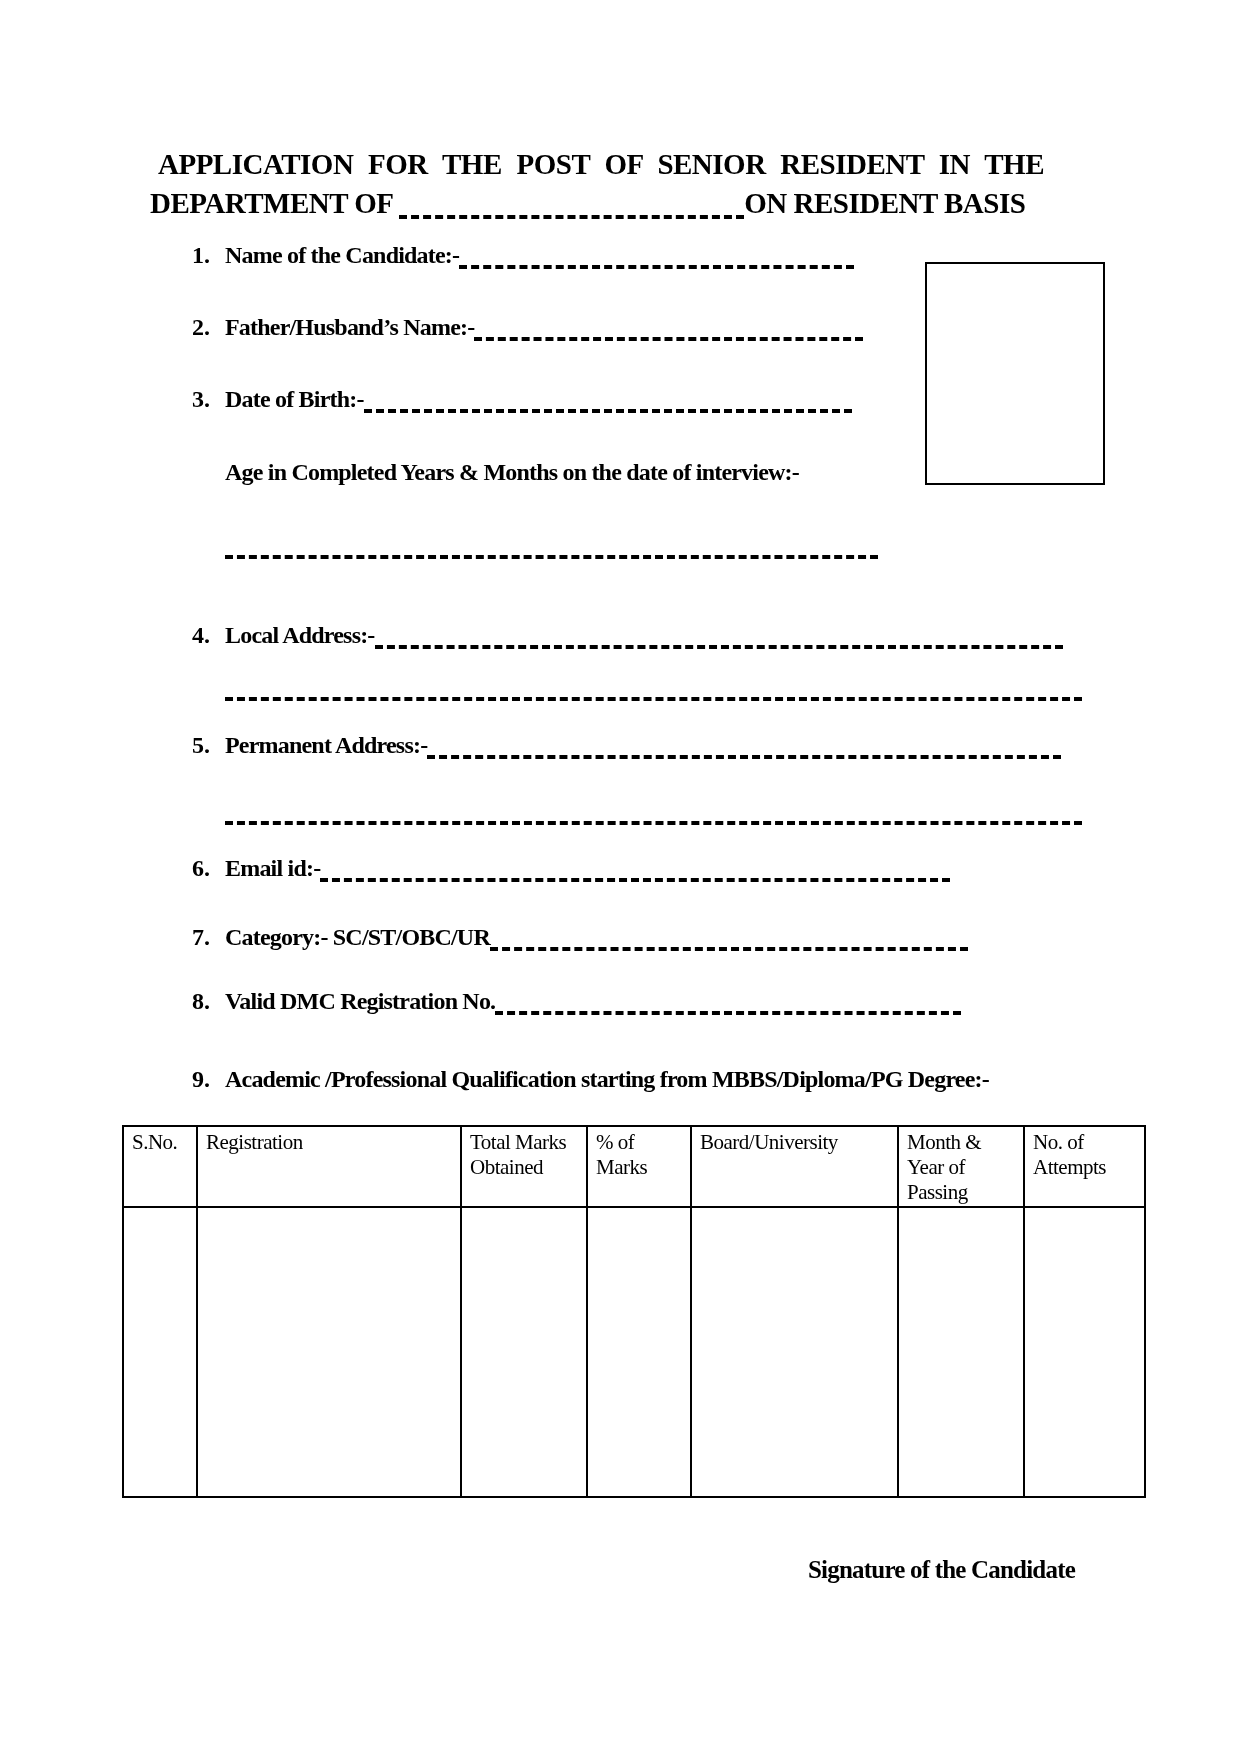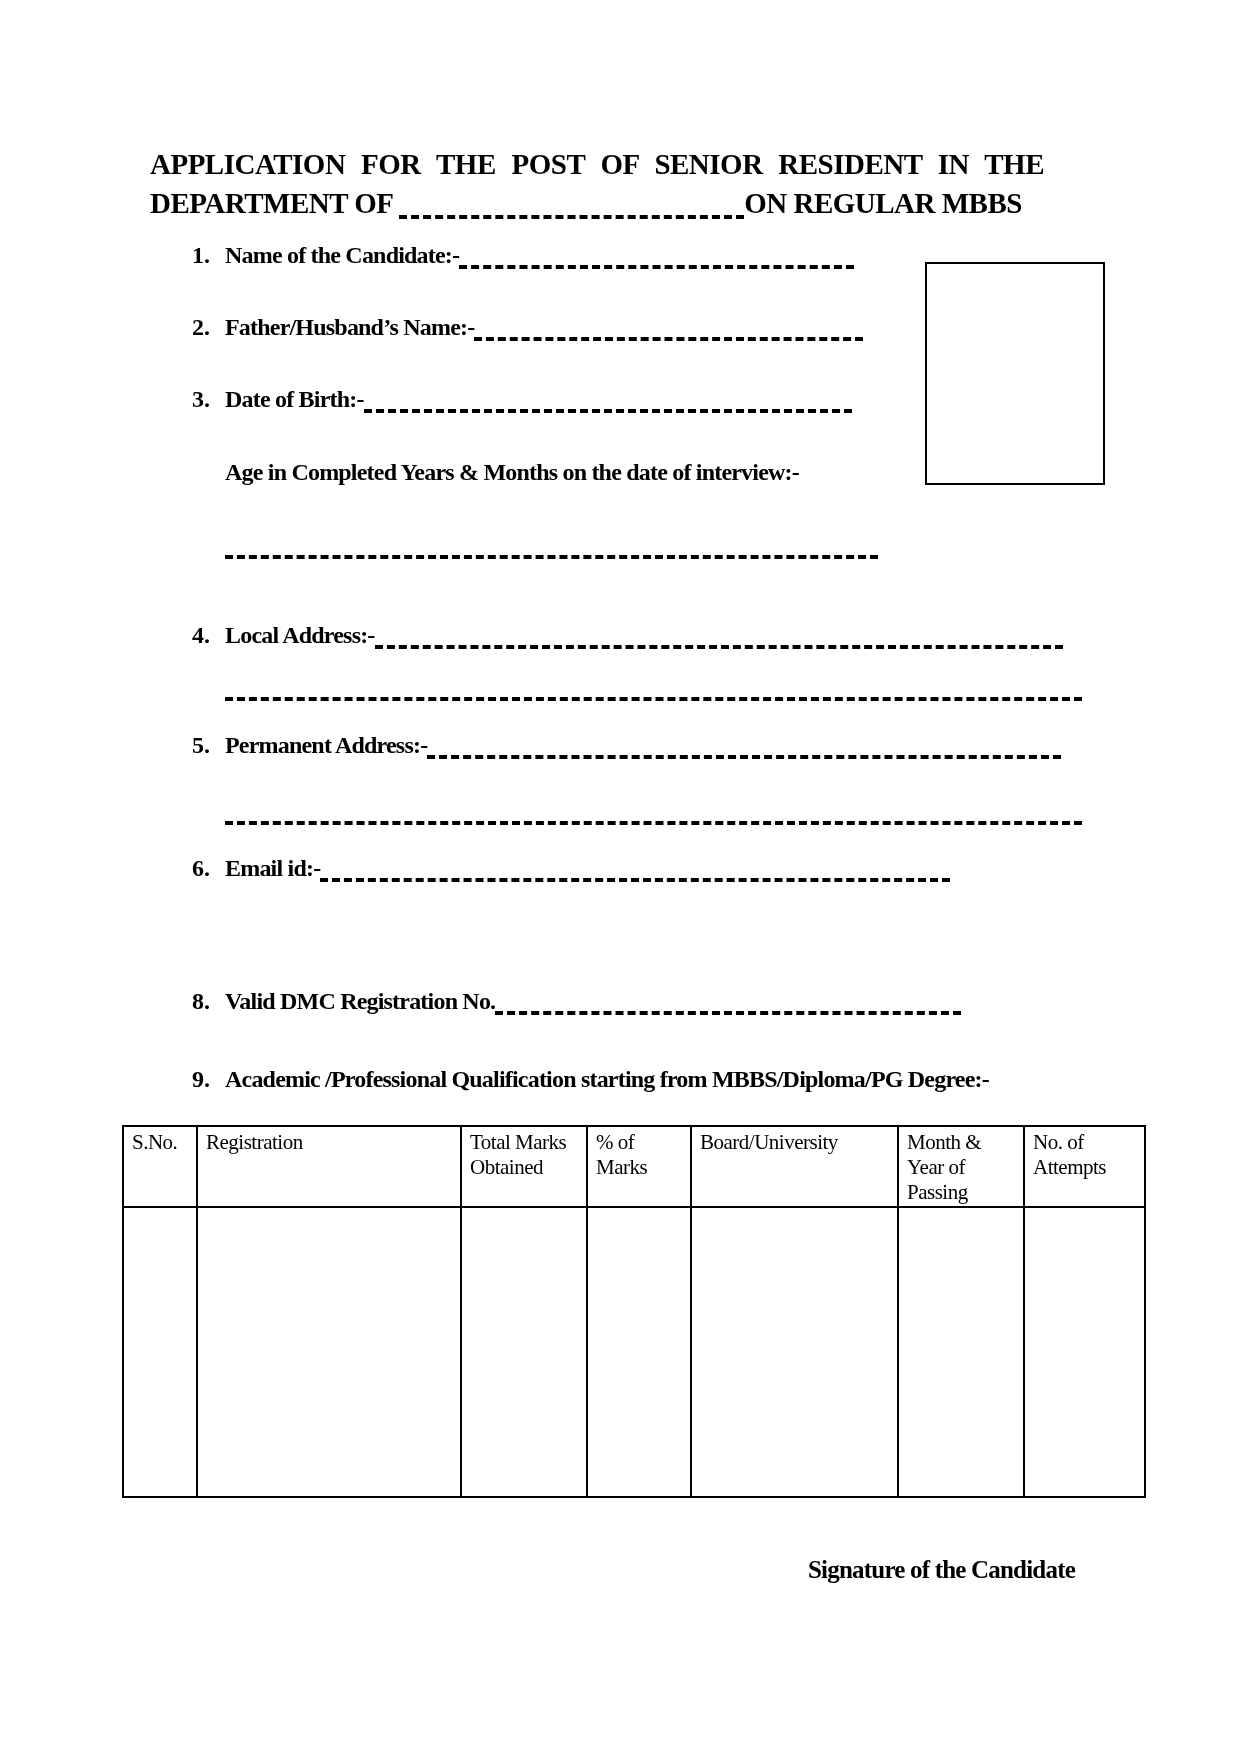--- a/index.html
+++ b/index.html
@@ -4,21 +4,21 @@
 <style>
   html,body{margin:0;padding:0;background:#888;}
   .page{
     position:relative; width:1241px; height:1754px; background:#ffffff;
     font-family:"Liberation Serif","DejaVu Serif",serif; color:#000;
     overflow:hidden; margin:0 auto;
   }
   
   .title-block{position:absolute; left:150px; top:145px; width:894px;
     font-size:29px; font-weight:bold; letter-spacing:-0.5px; line-height:39px;}
-  .title-l1{text-align:justify; text-align-last:justify;}
+  .title-l1{text-align:justify; text-align-last:justify;margin-left:8px;}
   .title-l2{white-space:nowrap;}
   
   .blank{display:inline-block; height:0; border-bottom:4px dashed #000;
     transform:translateY(6px); vertical-align:baseline;}
   .blank-line{position:absolute; left:225px; height:0; border-top:4px dashed #000;}
   
   .item{position:absolute; left:192px; font-size:24px; font-weight:bold;
     letter-spacing:-0.8px; line-height:30px; white-space:nowrap;}
   .item .num{display:inline-block; width:33px; letter-spacing:0;}
   
@@ -48,21 +48,21 @@
 </style>
 </head>
 <body>
 
 <div class="page">
 
   <div class="title-block">
     <div class="title-l1">APPLICATION FOR THE POST OF SENIOR RESIDENT IN THE</div>
     <div class="title-l2">
       <span>DEPARTMENT OF</span>
-      <span class="blank w-title"></span><span>ON REGULAR MBBS</span>
+      <span class="blank w-title"></span><span>ON RESIDENT BASIS</span>
     </div>
   </div>
 
   <div class="photo-box"></div>
 
   <div class="item r1">
     <span class="num">1.</span><span>Name of the Candidate:-</span><span class="blank w1"></span>
   </div>
 
   <div class="item r2">
@@ -85,20 +85,23 @@
 
   <div class="item r8">
     <span class="num">5.</span><span>Permanent Address:-</span><span class="blank w5"></span>
   </div>
   <div class="blank-line bl-c2"></div>
 
   <div class="item r10">
     <span class="num">6.</span><span>Email id:-</span><span class="blank w6"></span>
   </div>
 
+  <div class="item r11">
+    <span class="num">7.</span><span>Category:- SC/ST/OBC/UR</span><span class="blank w7"></span>
+  </div>
 
   <div class="item r12">
     <span class="num">8.</span><span>Valid DMC Registration No.</span><span class="blank w8"></span>
   </div>
 
   <div class="item r13">
     <span class="num">9.</span><span>Academic /Professional Qualification starting from MBBS/Diploma/PG Degree:-</span>
   </div>
 
   <table class="qual-table">

